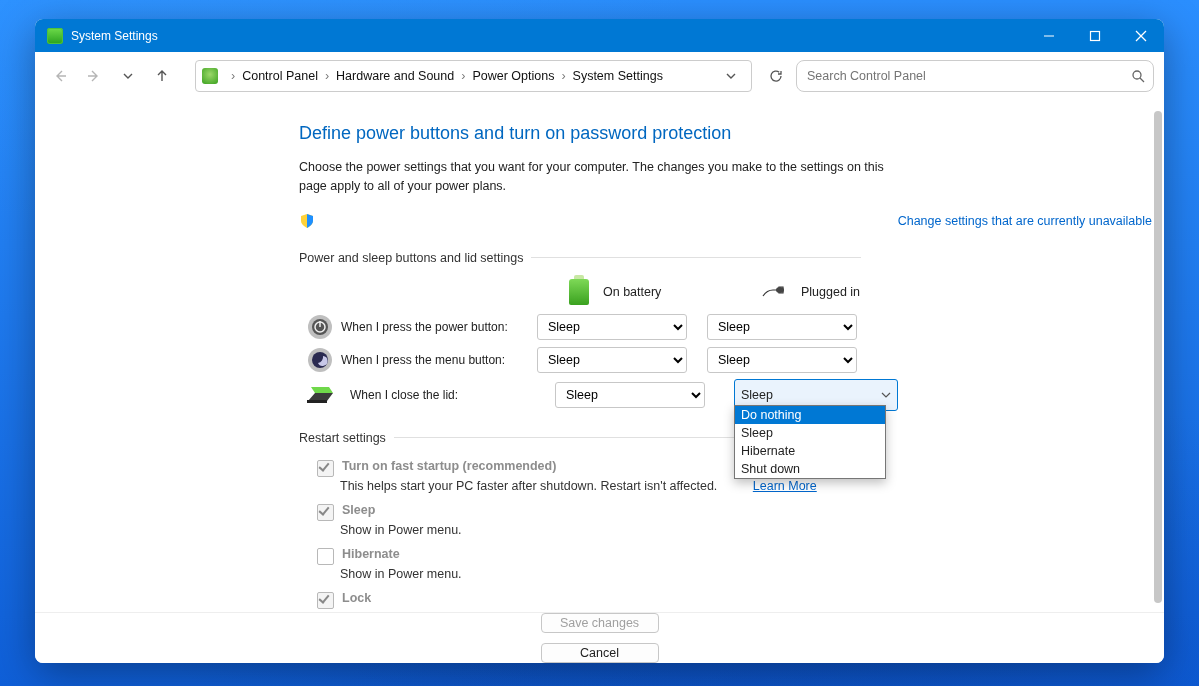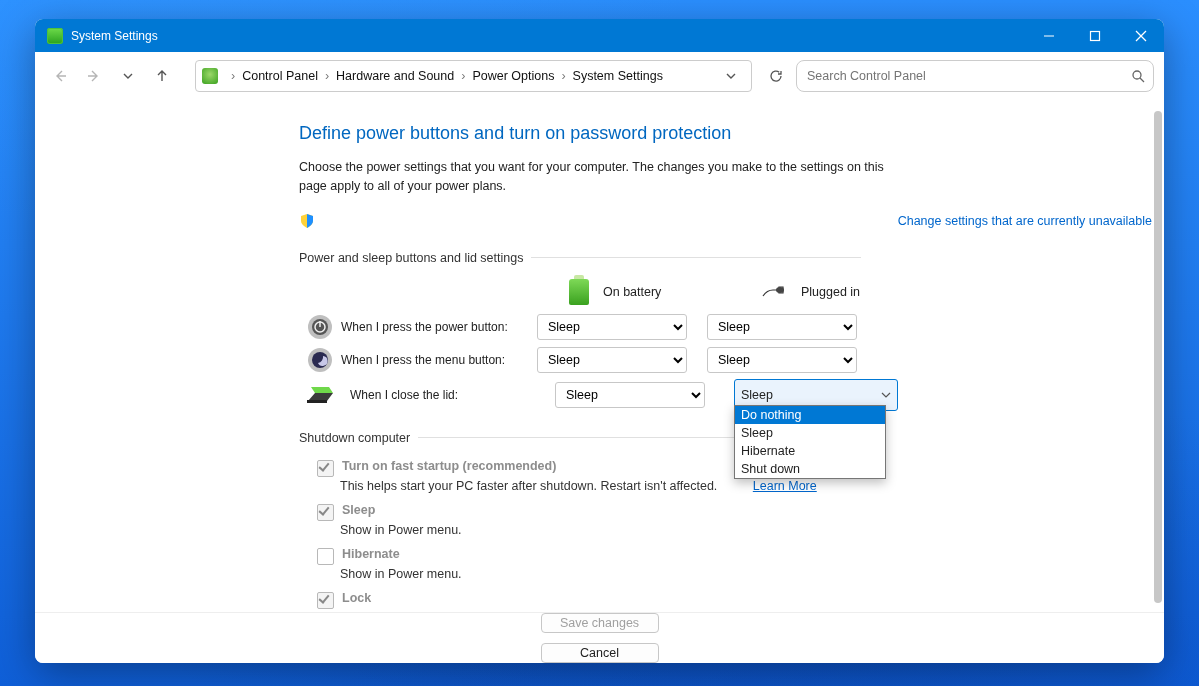--- a/index.html
+++ b/index.html
@@ -297,21 +297,21 @@
             <div class="opt hi">Do nothing</div>
             <div class="opt">Sleep</div>
             <div class="opt">Hibernate</div>
             <div class="opt">Shut down</div>
           </div>
         </div>
       </div>
 
       <div class="shutdown-block">
         <div class="section-head">
-          <span class="section-label">Shutdown computer</span>
+          <span class="section-label">Restart settings</span>
           <div class="line"></div>
         </div>
         <div class="shutdown-content">
           <div class="chk-row">
             <div class="chk checked"></div>
             <div class="chk-label">Turn on fast startup (recommended)</div>
           </div>
           <div class="chk-desc">
             <span>This helps start your PC faster after shutdown. Restart isn't affected. </span><a href="#">Learn More</a>
           </div>

